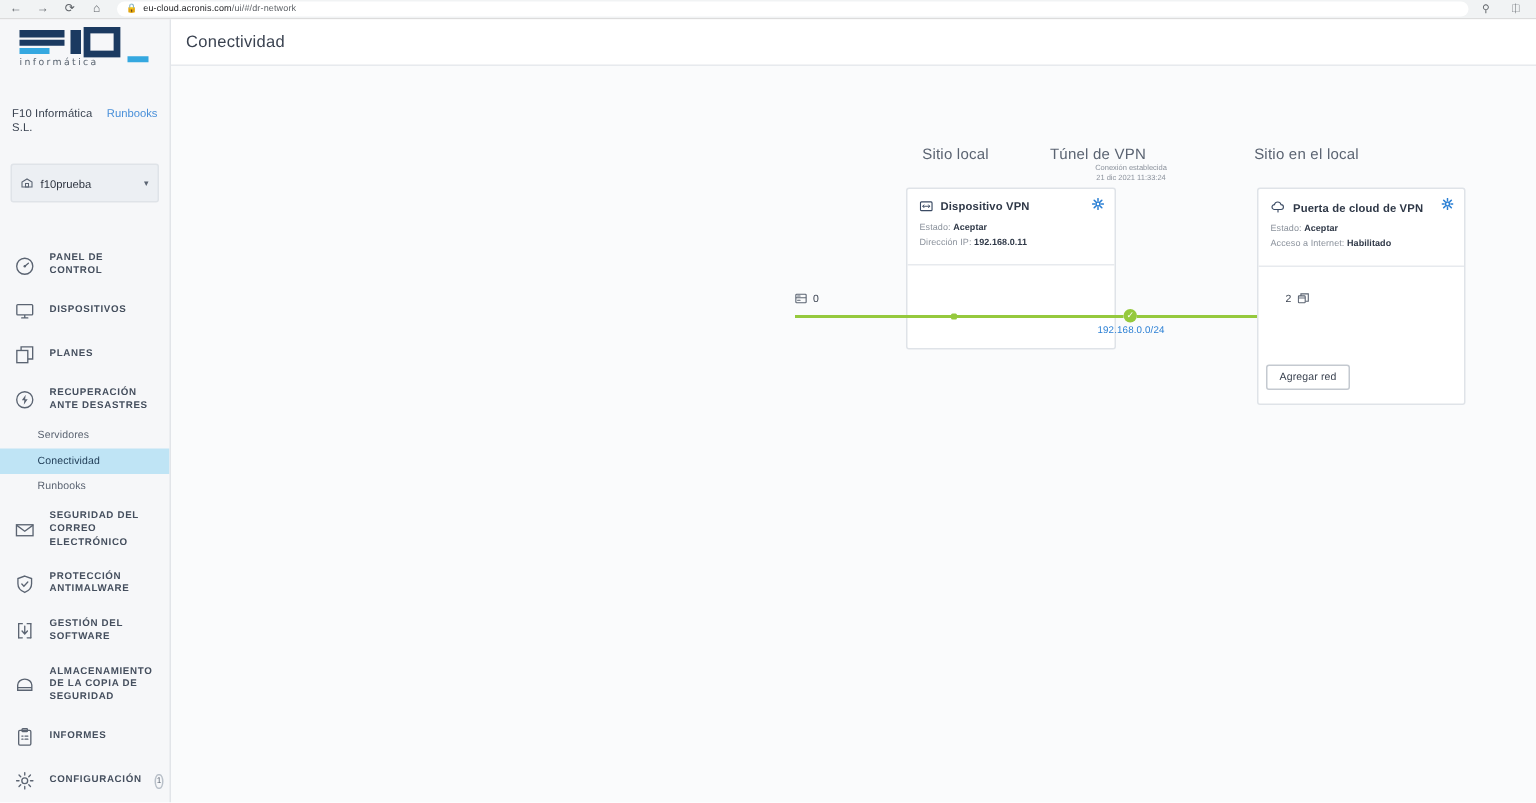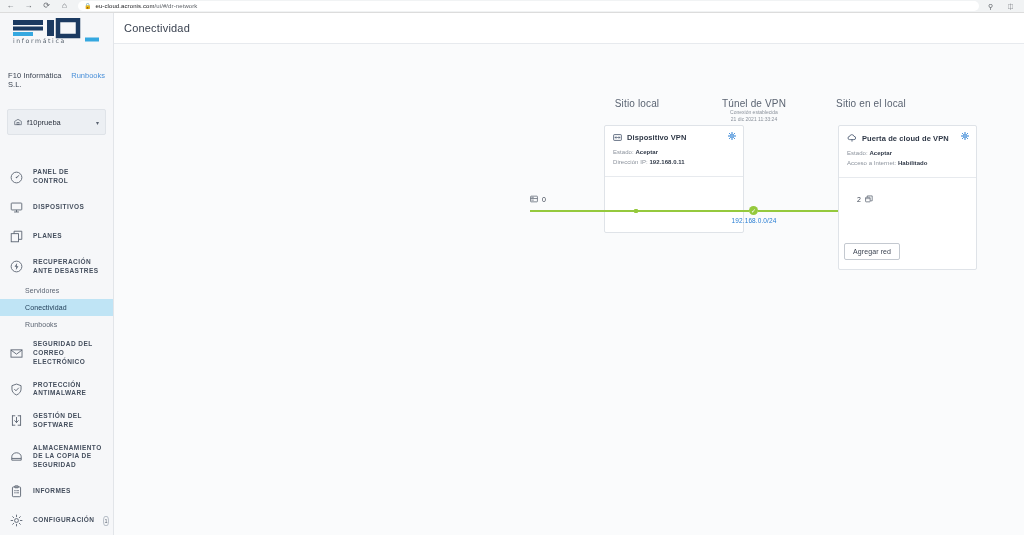--- a/index.html
+++ b/index.html
@@ -409,21 +409,21 @@
 
     <div class="page-header">
       <span class="page-title">Conectividad</span>
     </div>
 
     <div class="content">
       <div class="diagram">
 
         <div class="col-title" style="left:463px; top:54px; width:120px;">Sitio local</div>
 
-        <div class="col-title" style="left:580px; top:54px; width:120px;">Túnel de VPN</div>
+        <div class="col-title" style="left:558px; top:54px; width:120px;">Túnel de VPN</div>
         <div class="col-sub" style="left:580px; top:65px; width:120px;">Conexión establecida</div>
         <div class="col-sub" style="left:580px; top:72px; width:120px;">21 dic 2021 11:33:24</div>
 
         <div class="col-title" style="left:697px; top:54px; width:120px;">Sitio en el local</div>
 
         <div class="card" style="left:453px; top:81px; width:140px; height:108px;">
           <div class="card-head">
             <div class="card-title-row">
               <span class="c-ic">
                 <svg width="9" height="9" viewBox="0 0 14 14">

